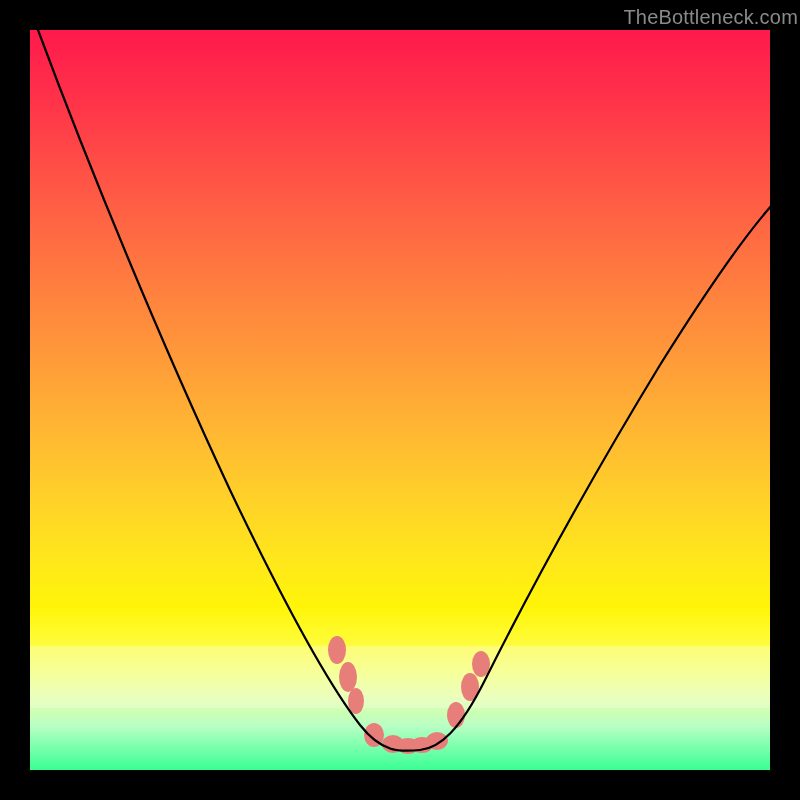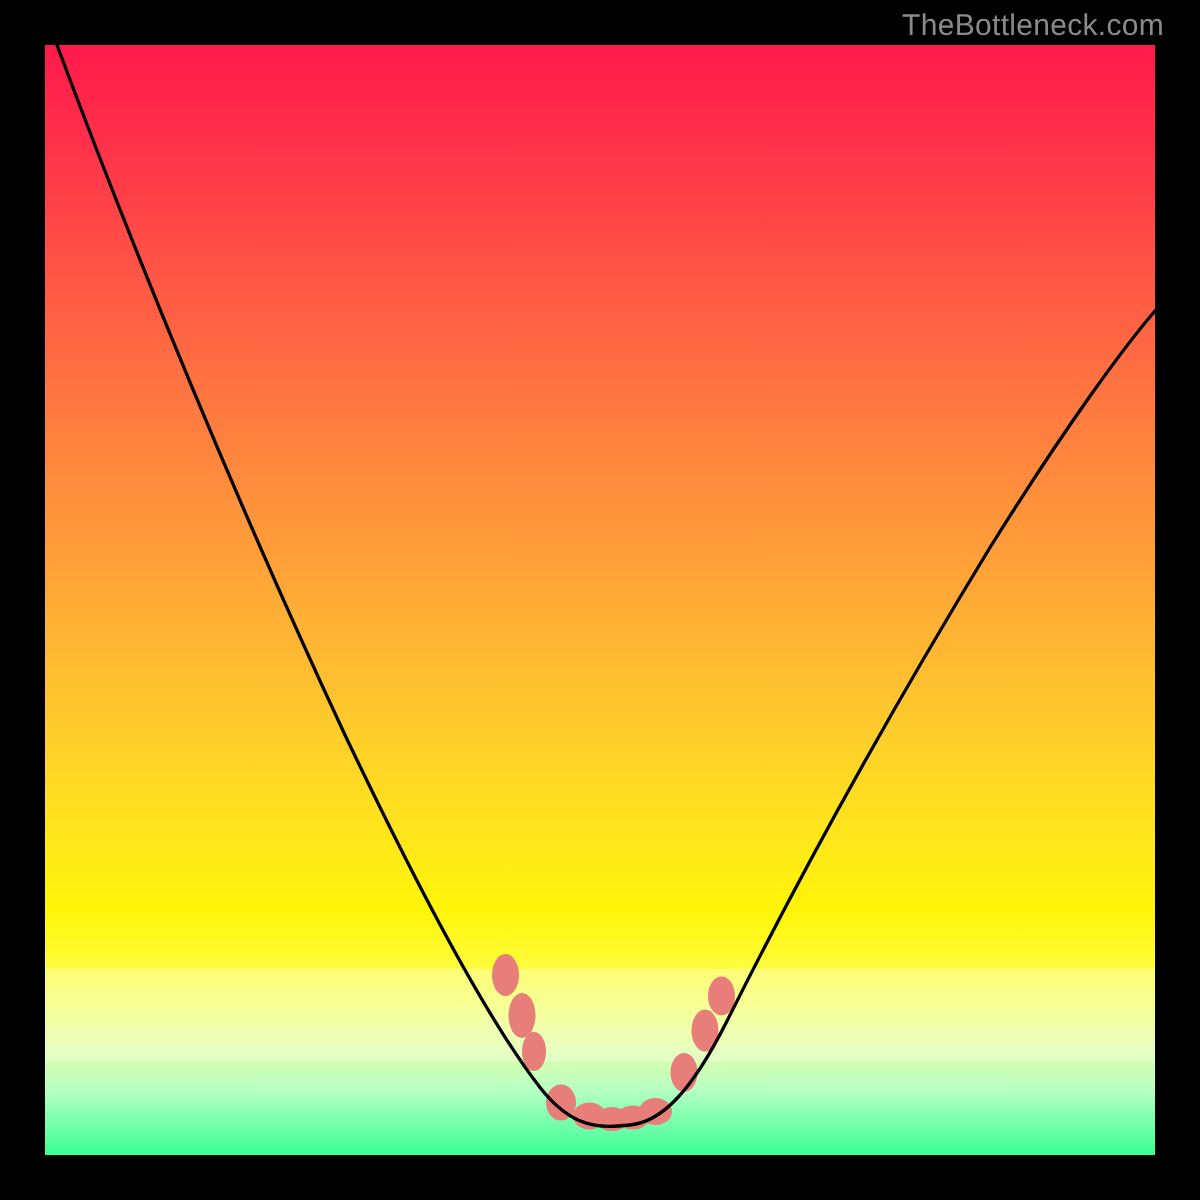--- a/index.html
+++ b/index.html
@@ -67,21 +67,21 @@
     stroke-linecap: round;
     stroke-linejoin: round;
   }
   .blob {
     fill: #e77e7a;
     stroke: none;
   }
   .watermark {
     position: absolute;
     top: 6px;
-    right: 24px;
+    right: 2px;
     color: #8a8a8a;
     font-size: 20px;
     font-weight: 500;
     letter-spacing: 0.2px;
     user-select: none;
   }
 </style>
 </head>
 <body>
 

